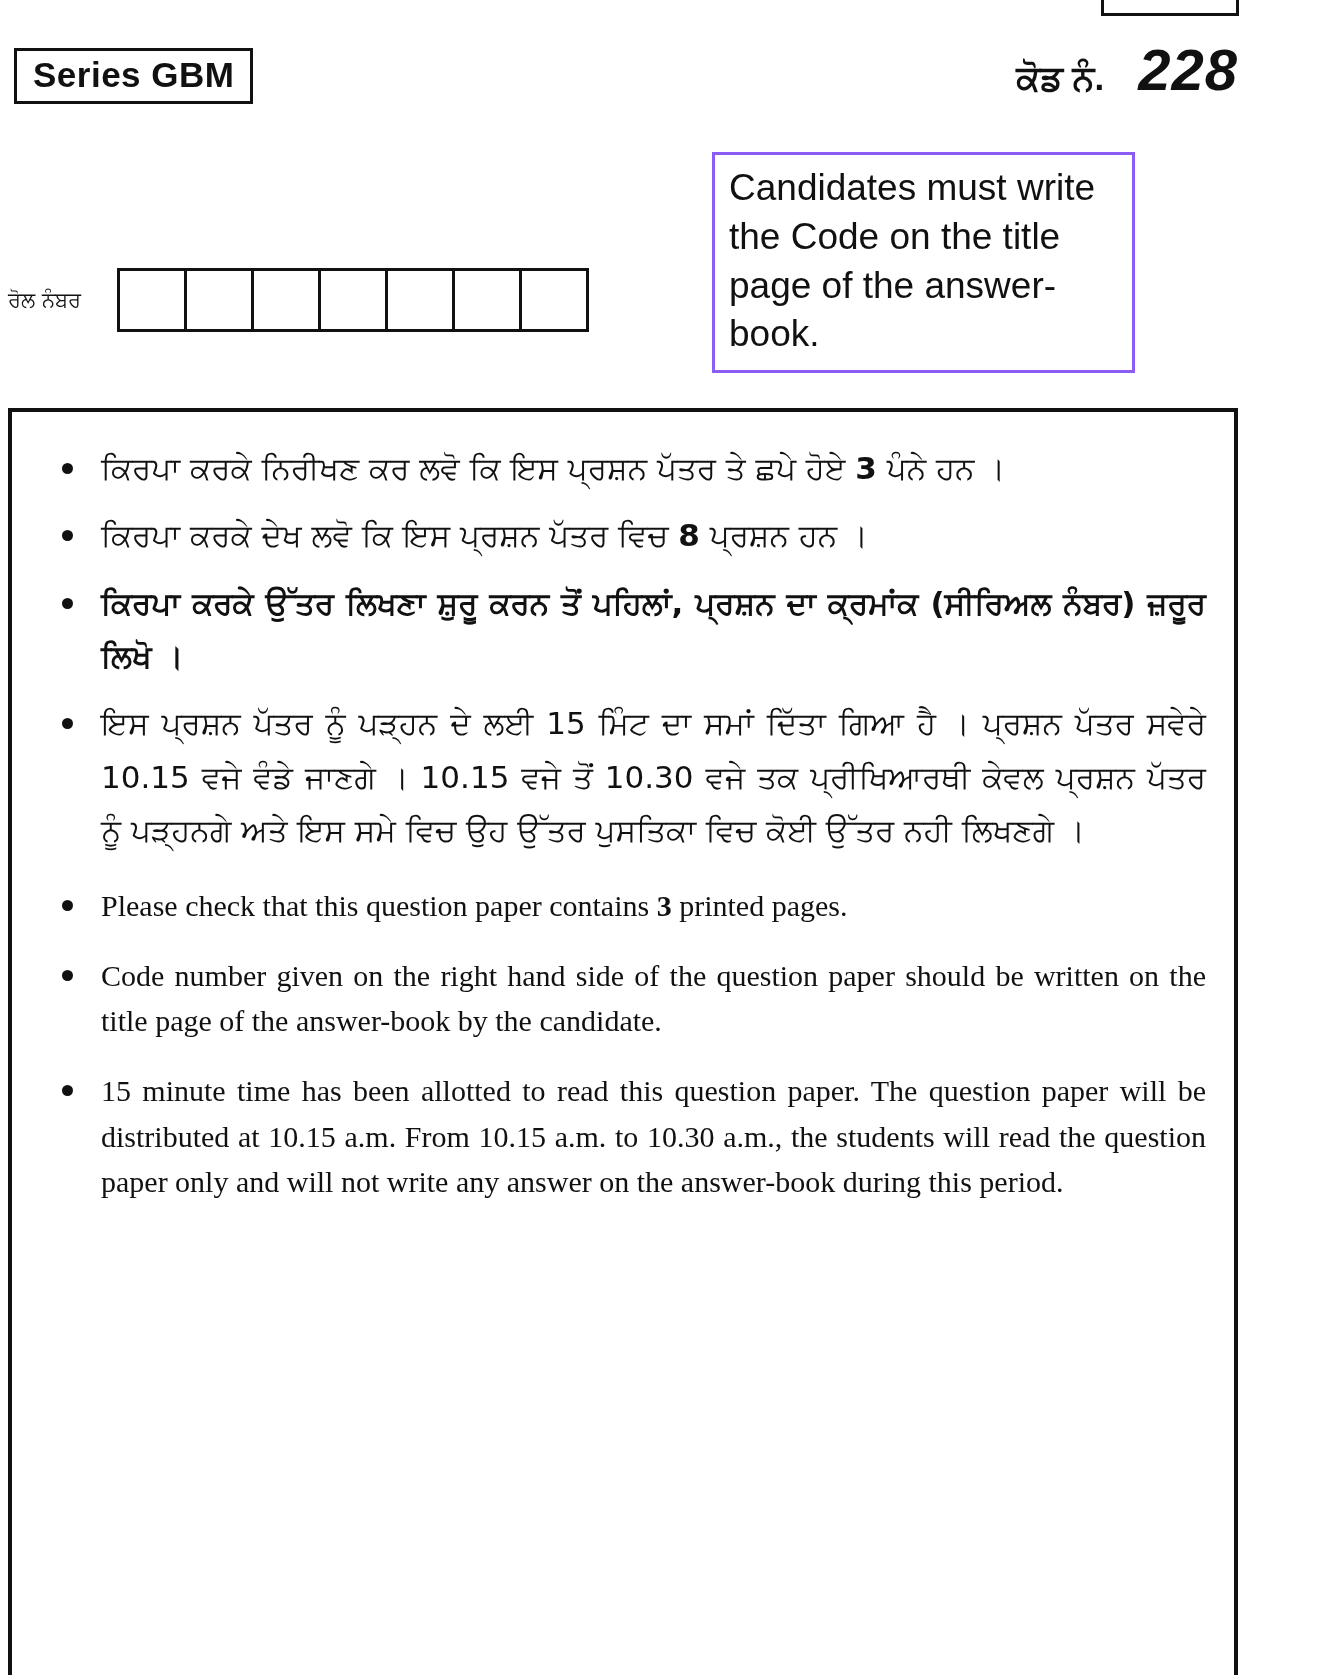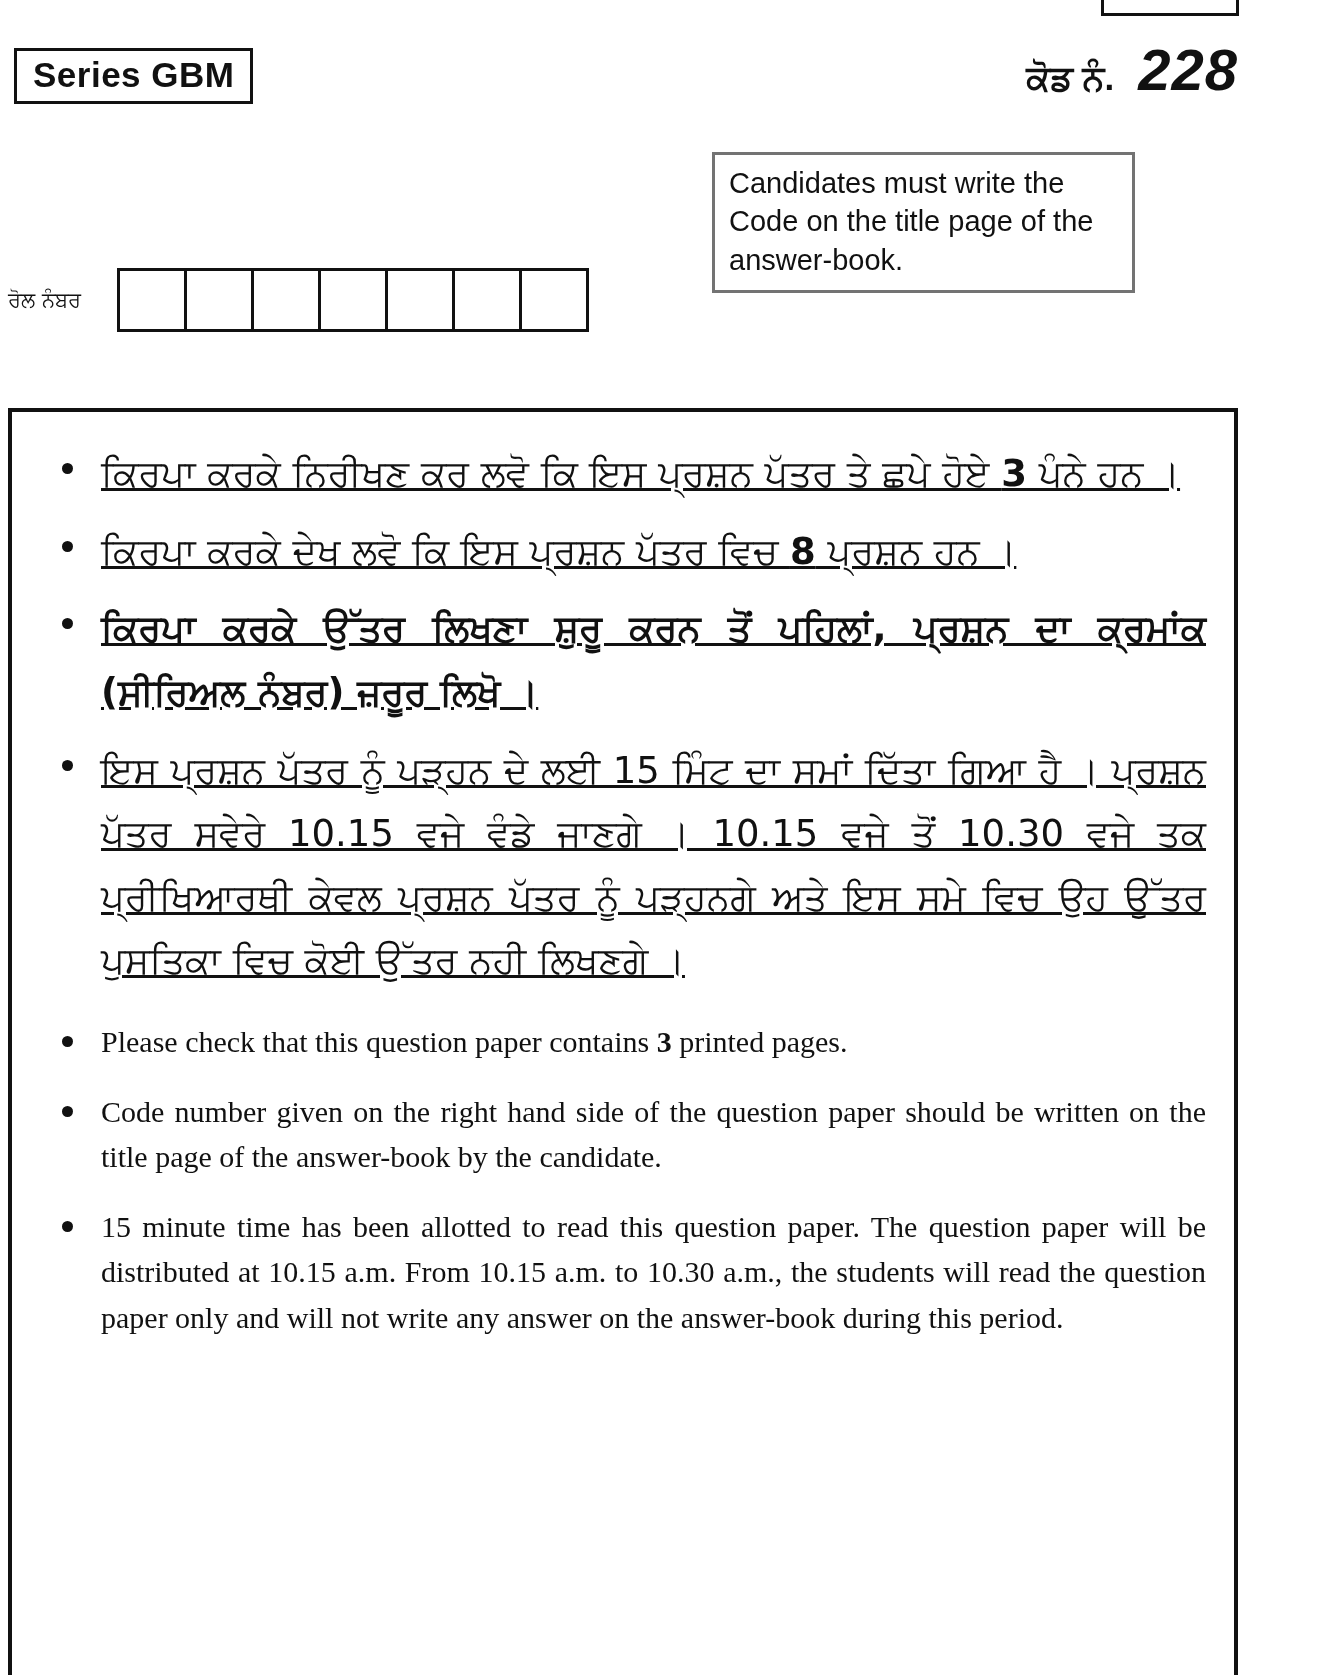--- a/index.html
+++ b/index.html
@@ -34,33 +34,33 @@
     font-weight: bold;
     letter-spacing: 0.5px;
   }
 
   .code-wrap {
     position: absolute;
     top: 36px;
     right: 85px;
     display: flex;
     align-items: baseline;
-    gap: 24px;
+    gap: 34px;
   }
   .code-label { font-size: 35px; font-weight: bold; }
   .code-number { font-size: 58px; font-weight: bold; letter-spacing: 1px; font-style: italic; }
 
   .candidates-box {
     position: absolute;
     top: 152px;
     left: 712px;
     width: 423px;
-    border: 3px solid #737373;
+    border: 3px solid #8b5cf6;
     padding: 9px 14px 11px 14px;
-    font-size: 29px;
+    font-size: 37px;
     line-height: 1.32;
   }
 
   .roll-row {
     position: absolute;
     top: 268px;
     left: 8px;
     display: flex;
     align-items: center;
   }
@@ -101,24 +101,23 @@
   }
   .text {
     flex: 1;
     text-align: justify;
     padding-right: 4px;
   }
   .bold, .bullet-item.bold .text { font-weight: bold; }
 
   .punjabi-section {
     font-family: "DejaVu Sans", sans-serif;
-    font-size: 37px;
+    font-size: 31px;
     line-height: 1.72;
     margin-bottom: 26px;
-    text-decoration: underline;
   }
   .punjabi-section .bullet-item { margin-bottom: 14px; }
   .punjabi-section .dot { margin: 21px 28px 0 26px; }
 
   .english-section {
     font-family: "Liberation Serif", serif;
     font-size: 30px;
     line-height: 1.52;
   }
   .english-section .bullet-item { margin-bottom: 24px; }

